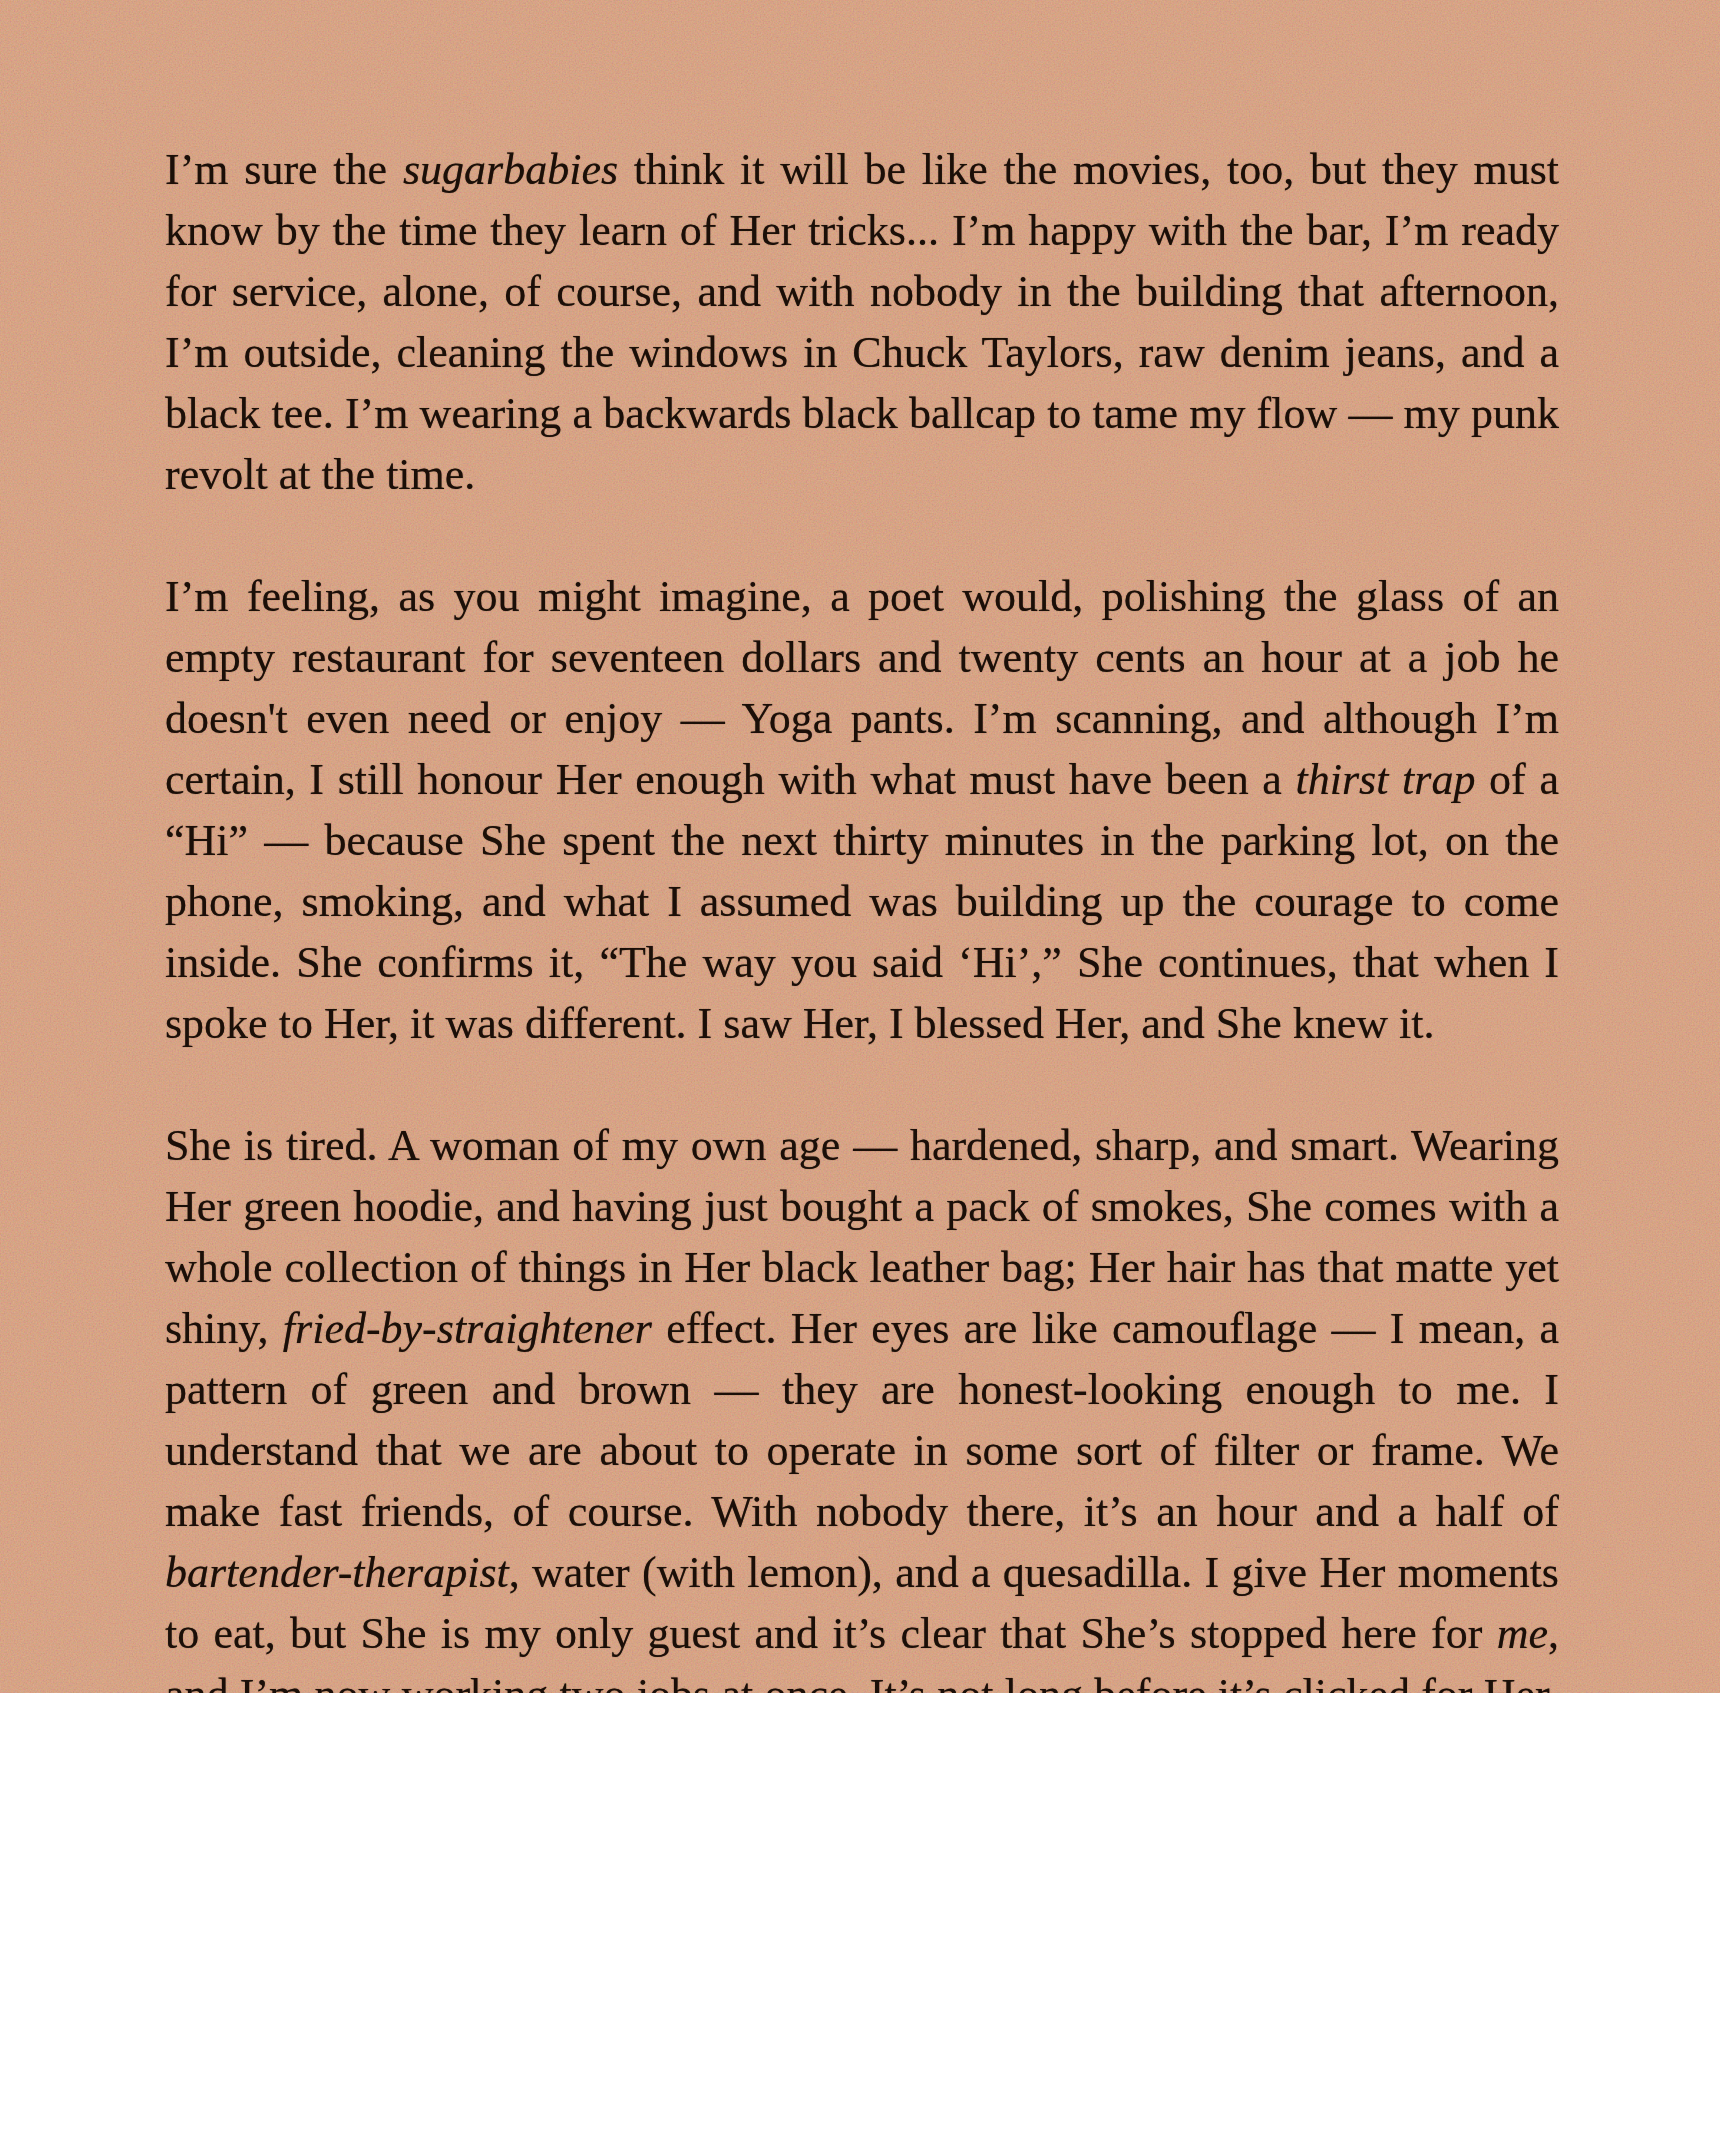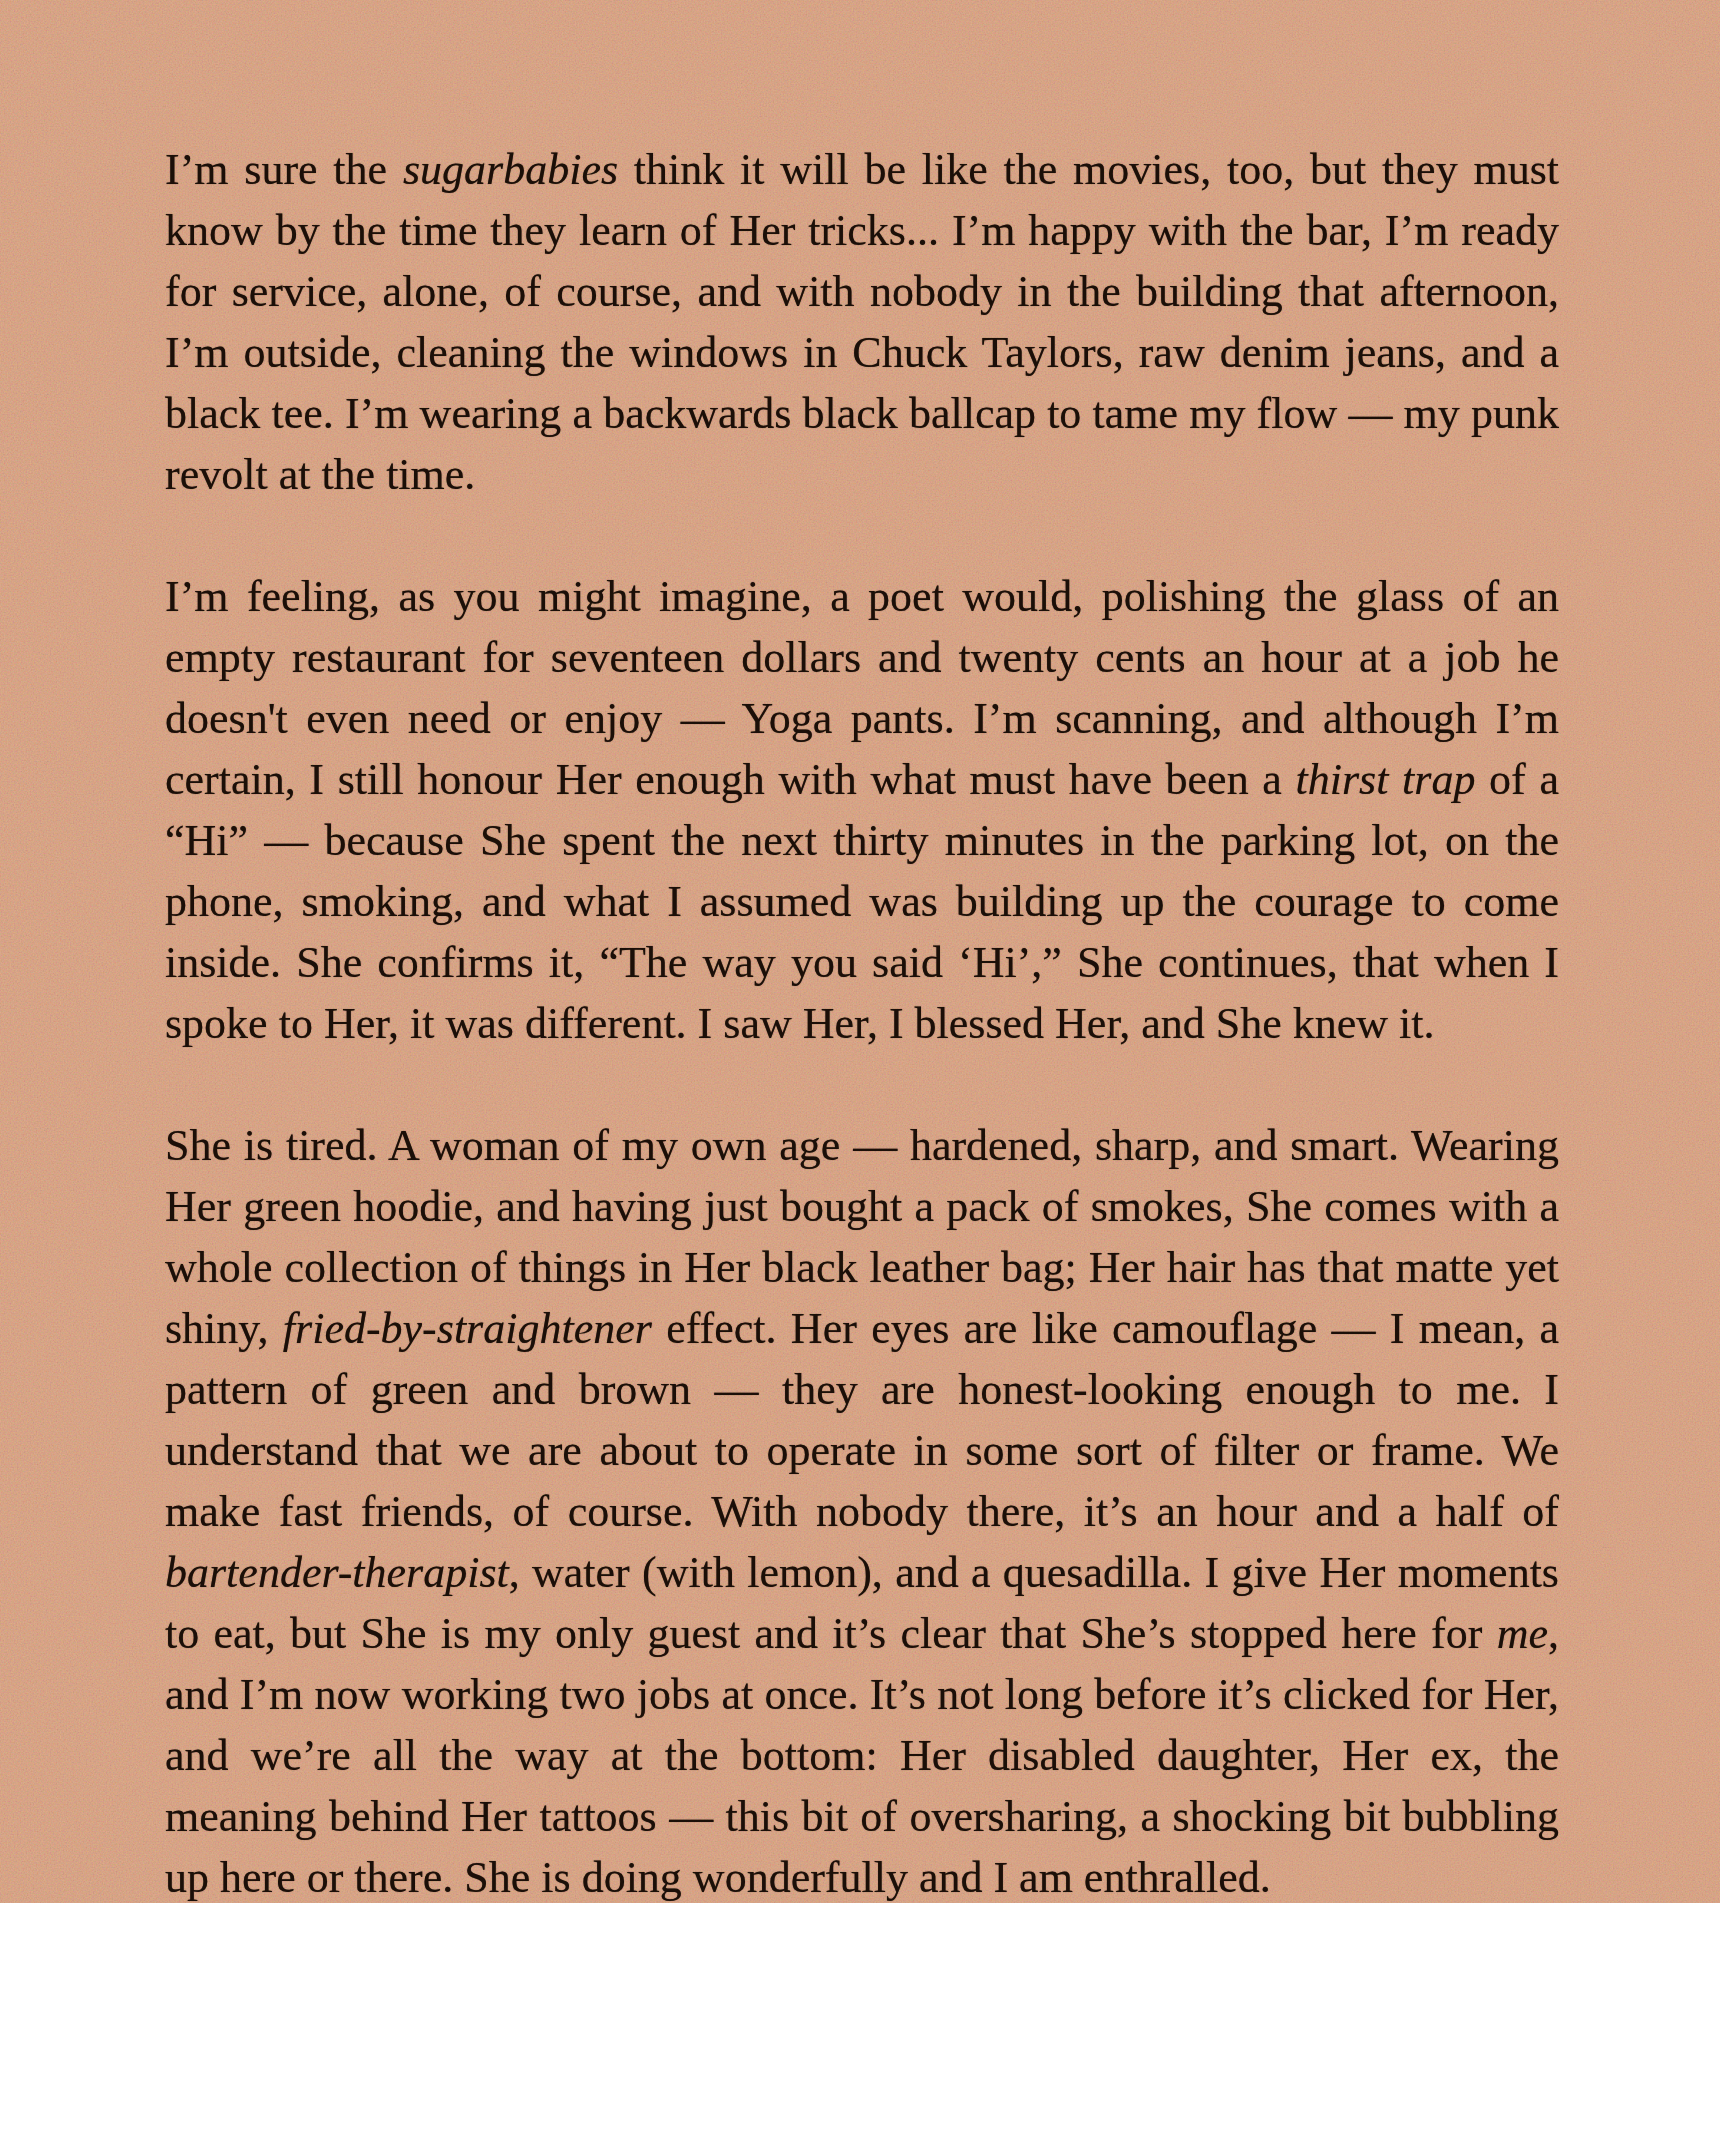--- a/index.html
+++ b/index.html
@@ -2,21 +2,21 @@
 <html style="font-size:13.8px"><head>
 <meta charset="utf-8">
 <style>
   html, body {
     margin: 0;
     padding: 0;
   }
   .page {
     position: relative;
     width: 1721px;
-    height: 1903px;
+    height: 1693px;
     overflow: hidden;
     background: #df9d77;
   }
   .grain {
     position: absolute;
     left: 0;
     top: 0;
     width: 1721px;
     height: 2151px;
     z-index: 0;

